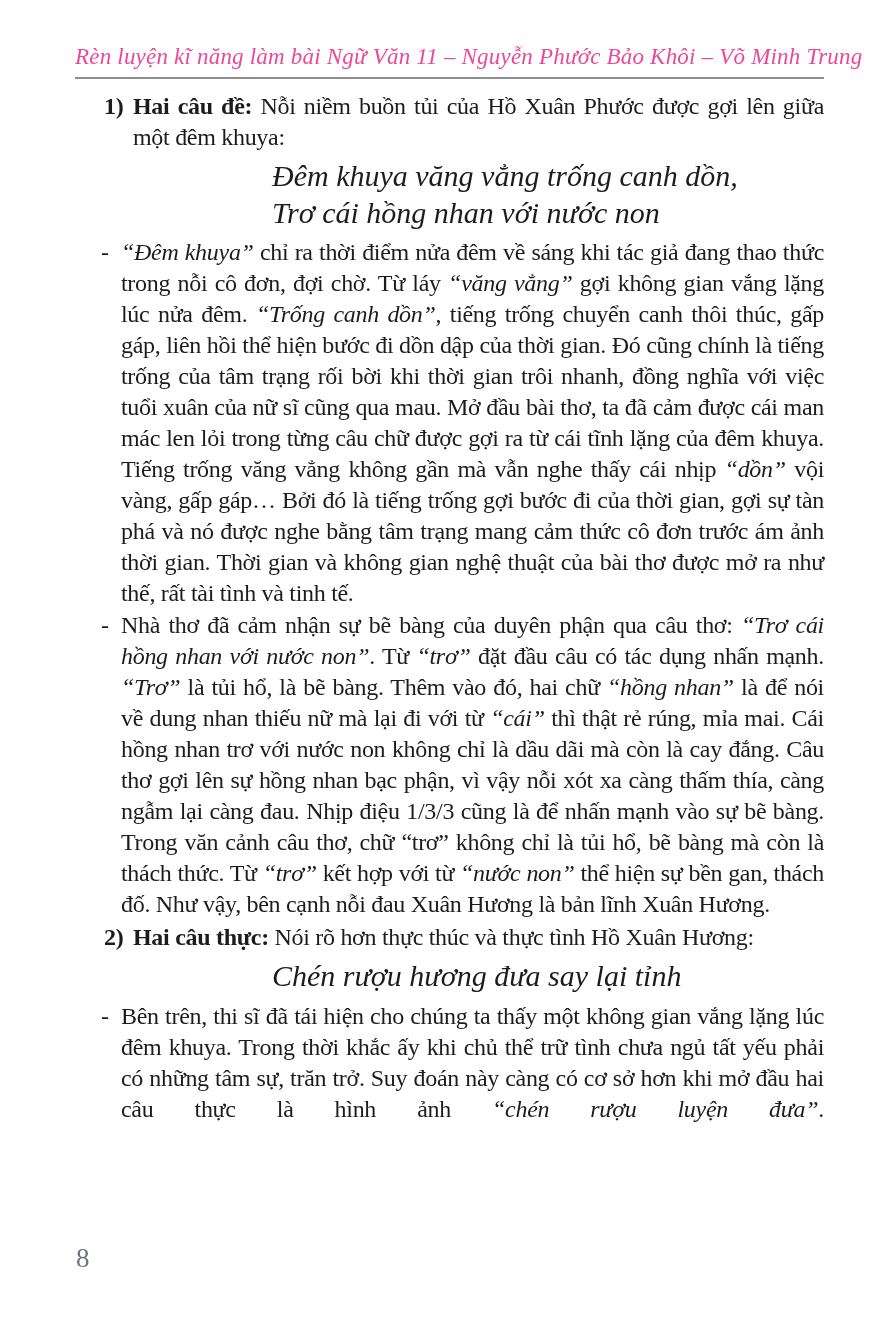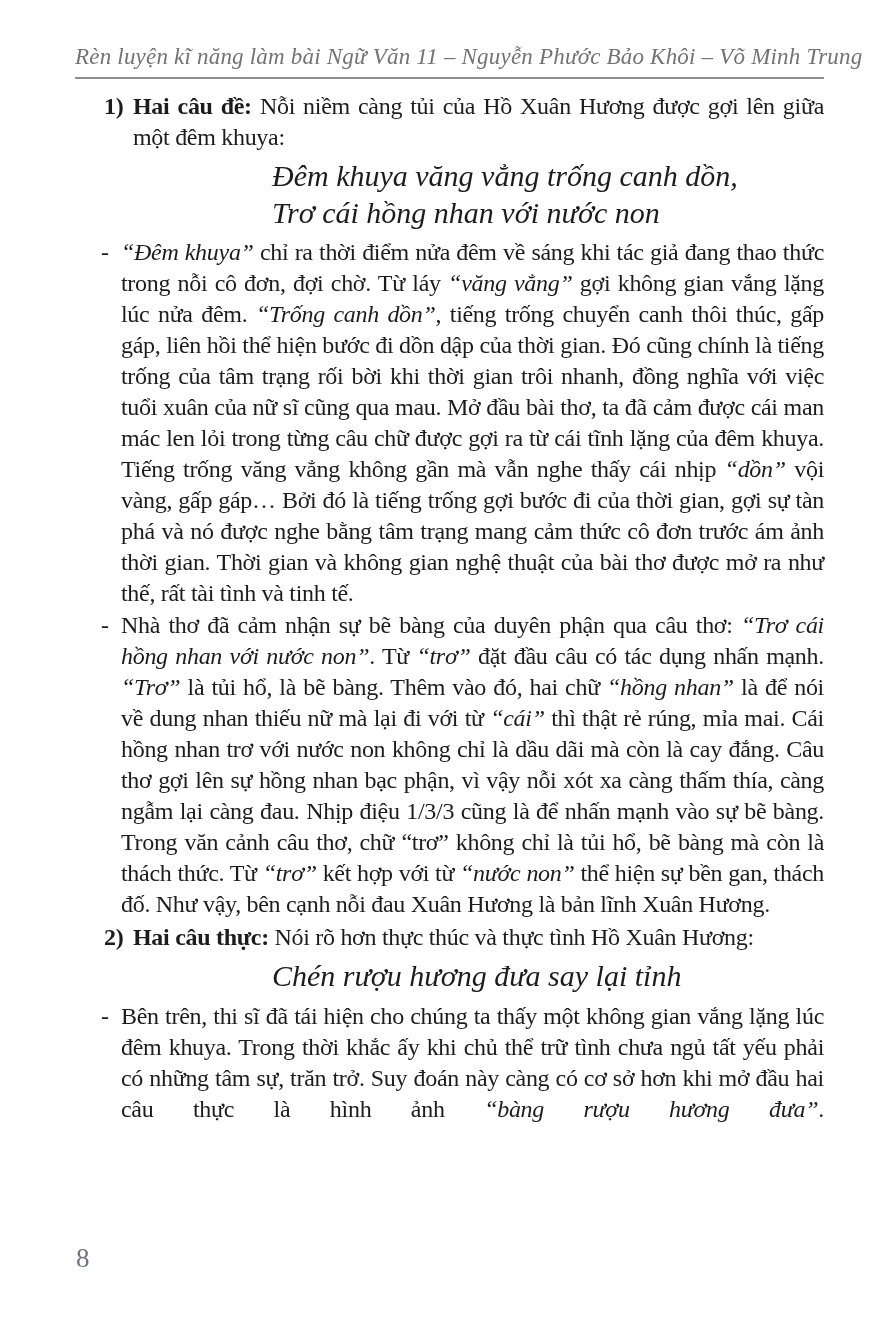--- a/index.html
+++ b/index.html
@@ -16,21 +16,21 @@
     overflow: hidden;
     background: #ffffff;
   }
   .running-header {
     margin: 44px 66px 0 75px;
     padding-bottom: 7px;
     border-bottom: 2px solid #8f8f8f;
     font-style: italic;
     font-size: 23px;
     line-height: 26px;
-    color: #737373;
+    color: #ec4899;
     letter-spacing: 0.2px;
     white-space: nowrap;
   }
   .content {
     margin: 12px 66px 0 75px;
     font-size: 24px;
     line-height: 31px;
     letter-spacing: -0.3px;
     text-align: justify;
   }
@@ -83,21 +83,21 @@
 <body>
 
 <div class="page">
 
   <div class="running-header">Rèn luyện kĩ năng làm bài Ngữ Văn 11 – Nguyễn Phước Bảo Khôi – Võ Minh Trung</div>
 
   <div class="content">
 
 
     <div class="item-head">
-      <span class="item-num">1)</span><span class="item-label">Hai câu đề:</span><span> Nỗi niềm càng tủi của Hồ Xuân Hương được gợi lên giữa một đêm khuya:</span>
+      <span class="item-num">1)</span><span class="item-label">Hai câu đề:</span><span> Nỗi niềm buồn tủi của Hồ Xuân Phước được gợi lên giữa một đêm khuya:</span>
     </div>
 
     <div class="verse">
       <div>Đêm khuya văng vẳng trống canh dồn,</div>
       <div>Trơ cái hồng nhan với nước non</div>
     </div>
 
     <div class="bullet">
       <span class="dash">-</span><span><span class="it">“Đêm khuya”</span><span> chỉ ra thời điểm nửa đêm về sáng khi tác giả đang thao thức trong nỗi cô đơn, đợi chờ. Từ láy </span><span class="it">“văng vẳng”</span><span> gợi không gian vắng lặng lúc nửa đêm. </span><span class="it">“Trống canh dồn”</span><span>, tiếng trống chuyển canh thôi thúc, gấp gáp, liên hồi thể hiện bước đi dồn dập của thời gian. Đó cũng chính là tiếng trống của tâm trạng rối bời khi thời gian trôi nhanh, đồng nghĩa với việc tuổi xuân của nữ sĩ cũng qua mau. Mở đầu bài thơ, ta đã cảm được cái man mác len lỏi trong từng câu chữ được gợi ra từ cái tĩnh lặng của đêm khuya. Tiếng trống văng vẳng không gần mà vẫn nghe thấy cái nhịp </span><span class="it">“dồn”</span><span> vội vàng, gấp gáp… Bởi đó là tiếng trống gợi bước đi của thời gian, gợi sự tàn phá và nó được nghe bằng tâm trạng mang cảm thức cô đơn trước ám ảnh thời gian. Thời gian và không gian nghệ thuật của bài thơ được mở ra như thế, rất tài tình và tinh tế.</span></span>
     </div>
@@ -108,20 +108,20 @@
 
     <div class="item-head">
       <span class="item-num">2)</span><span class="item-label">Hai câu thực:</span><span> Nói rõ hơn thực thúc và thực tình Hồ Xuân Hương:</span>
     </div>
 
     <div class="verse">
       <div>Chén rượu hương đưa say lại tỉnh</div>
     </div>
 
     <div class="bullet cont">
-      <span class="dash">-</span><span><span>Bên trên, thi sĩ đã tái hiện cho chúng ta thấy một không gian vắng lặng lúc đêm khuya. Trong thời khắc ấy khi chủ thể trữ tình chưa ngủ tất yếu phải có những tâm sự, trăn trở. Suy đoán này càng có cơ sở hơn khi mở đầu hai câu thực là hình ảnh </span><span class="it">“bàng rượu hương đưa”</span><span>.</span></span>
+      <span class="dash">-</span><span><span>Bên trên, thi sĩ đã tái hiện cho chúng ta thấy một không gian vắng lặng lúc đêm khuya. Trong thời khắc ấy khi chủ thể trữ tình chưa ngủ tất yếu phải có những tâm sự, trăn trở. Suy đoán này càng có cơ sở hơn khi mở đầu hai câu thực là hình ảnh </span><span class="it">“chén rượu luyện đưa”</span><span>.</span></span>
     </div>
 
   </div>
 
   <div class="page-number">8</div>
 
 </div>
 
 </body></html>

